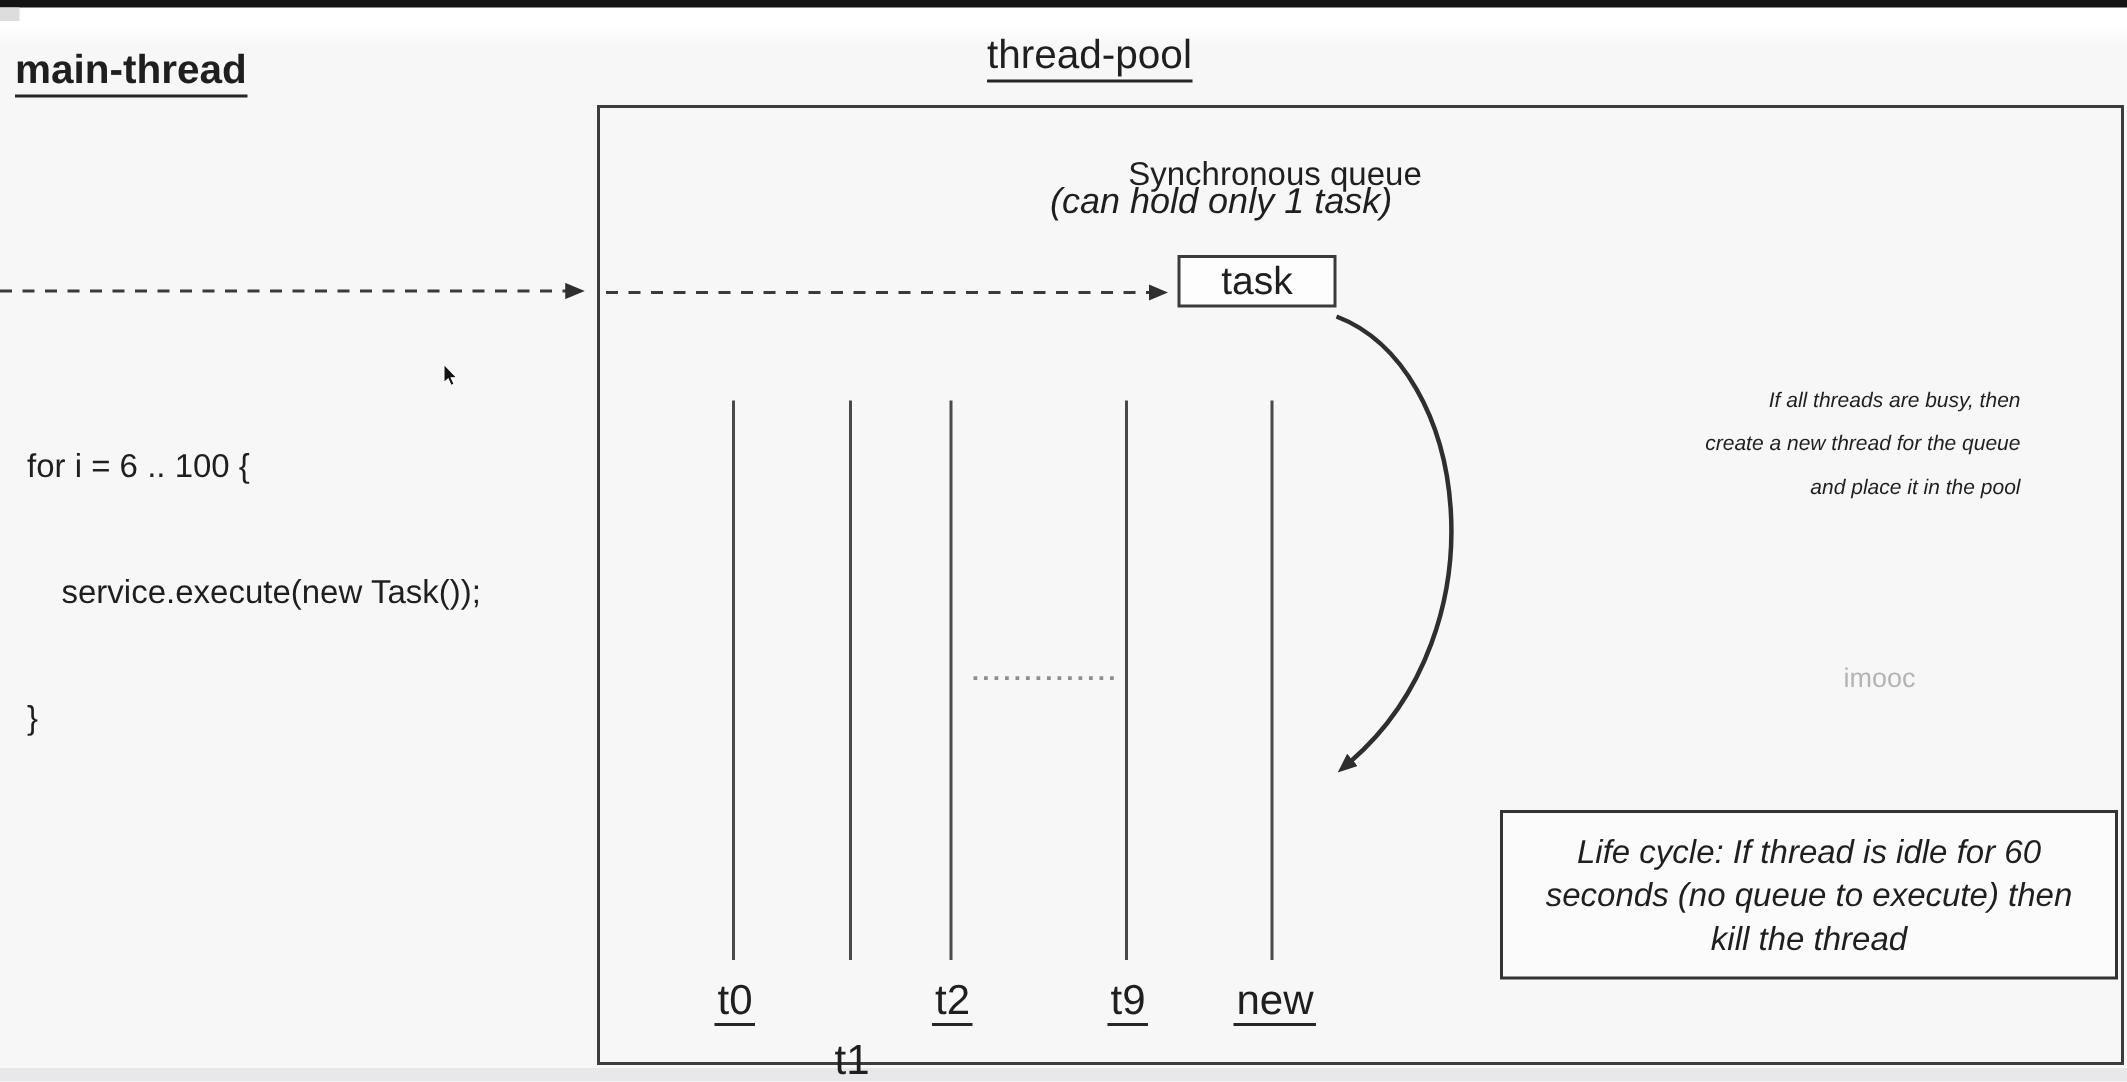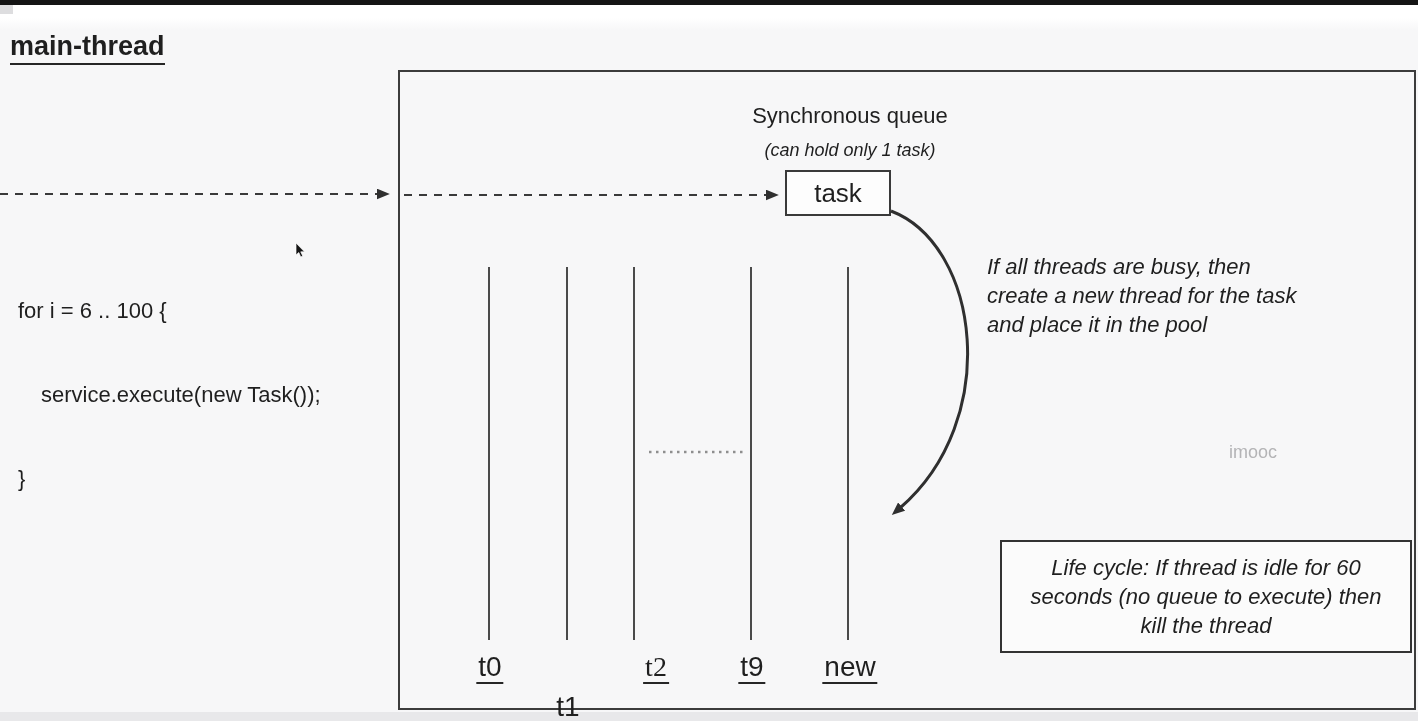--- a/index.html
+++ b/index.html
@@ -17,57 +17,58 @@
   .heading{position:absolute;font-size:27px;line-height:30px;
     border-bottom:2px solid #262626;padding-bottom:2px;white-space:nowrap;}
   .heading.main{left:10px;top:31px;font-weight:bold;}
   .heading.pool{left:658px;top:21px;}
 
   .pool-box{position:absolute;left:398px;top:70px;width:1018px;height:640px;
     border:2px solid #3c3c3c;box-sizing:border-box;background:transparent;}
 
   .queue-title{position:absolute;left:700px;top:103px;width:300px;
     text-align:center;font-size:22px;line-height:26px;}
-  .queue-subtitle{position:absolute;left:700px;top:137px;width:300px;
-    text-align:center;font-size:18px;line-height:26px;font-style:italic;}
+  .queue-subtitle{position:absolute;left:700px;top:122px;width:300px;
+    text-align:left;font-size:24px;line-height:26px;font-style:italic;}
 
-  .task-box{position:absolute;left:785px;top:170px;width:106px;height:46px;
+  .task-box{position:absolute;left:785px;top:170px;width:106px;height:35px;
     border:2px solid #3a3a3a;box-sizing:border-box;background:#fdfdfd;
     display:flex;align-items:center;justify-content:center;font-size:26px;}
 
   .code-block{position:absolute;left:18px;top:241px;font-size:22px;line-height:28px;white-space:pre;}
   .code-line.indent{padding-left:23px;}
 
   .tline{position:absolute;top:267px;width:2px;height:373px;background:#4a4a4a;}
   .tlabel{position:absolute;top:653px;transform:translateX(-50%);
     font-size:28px;line-height:27px;border-bottom:2px solid #262626;
     padding:0 2px 2px 2px;white-space:nowrap;}
 
   .busy-note{position:absolute;left:987px;top:252px;width:360px;
-    text-align:left;font-style:italic;font-size:22px;line-height:29px;}
+    text-align:right;font-style:italic;font-size:14px;line-height:29px;}
 
   .life-box{position:absolute;left:1000px;top:540px;width:412px;height:113px;
     border:2px solid #333;box-sizing:border-box;background:#fbfbfb;
     display:flex;flex-direction:column;align-items:center;justify-content:center;
     font-style:italic;font-size:22px;line-height:29px;text-align:center;}
 
   .watermark{position:absolute;left:1229px;top:442px;font-size:18px;color:#b4b4b6;}
 
   .overlay{position:absolute;inset:0;pointer-events:none;}
 </style>
 </head>
 <body>
 
 <div class="stage">
 
   <div class="top-bar"></div>
   <div class="top-left-notch"></div>
   <div class="bottom-bar"></div>
 
   <div class="heading main">main-thread</div>
+  <div class="heading pool">thread-pool</div>
 
   <div class="pool-box"></div>
 
   <div class="queue-title">Synchronous queue</div>
   <div class="queue-subtitle">(can hold only 1 task)</div>
 
   <div class="task-box">
     <span>task</span>
   </div>
 
@@ -78,27 +79,27 @@
   </div>
 
   <div class="tline" style="left:488px;"></div>
   <div class="tline" style="left:566px;"></div>
   <div class="tline" style="left:633px;"></div>
   <div class="tline" style="left:750px;"></div>
   <div class="tline" style="left:847px;"></div>
 
   <div class="tlabel" style="left:490px;">t0</div>
   <div class="tlabel" style="left:568px;margin-top:40px;">t1</div>
-  <div class="tlabel" style="left:656px;font-family:Liberation Serif, serif;">t2</div>
+  <div class="tlabel" style="left:635px;">t2</div>
   <div class="tlabel" style="left:752px;">t9</div>
   <div class="tlabel" style="left:850px;">new</div>
 
   <div class="busy-note">
     <div>If all threads are busy, then</div>
-    <div>create a new thread for the task</div>
+    <div>create a new thread for the queue</div>
     <div>and place it in the pool</div>
   </div>
 
   <div class="life-box">
     <div>Life cycle: If thread is idle for 60</div>
     <div>seconds (no queue to execute) then</div>
     <div>kill the thread</div>
   </div>
 
   <div class="watermark">imooc</div>

